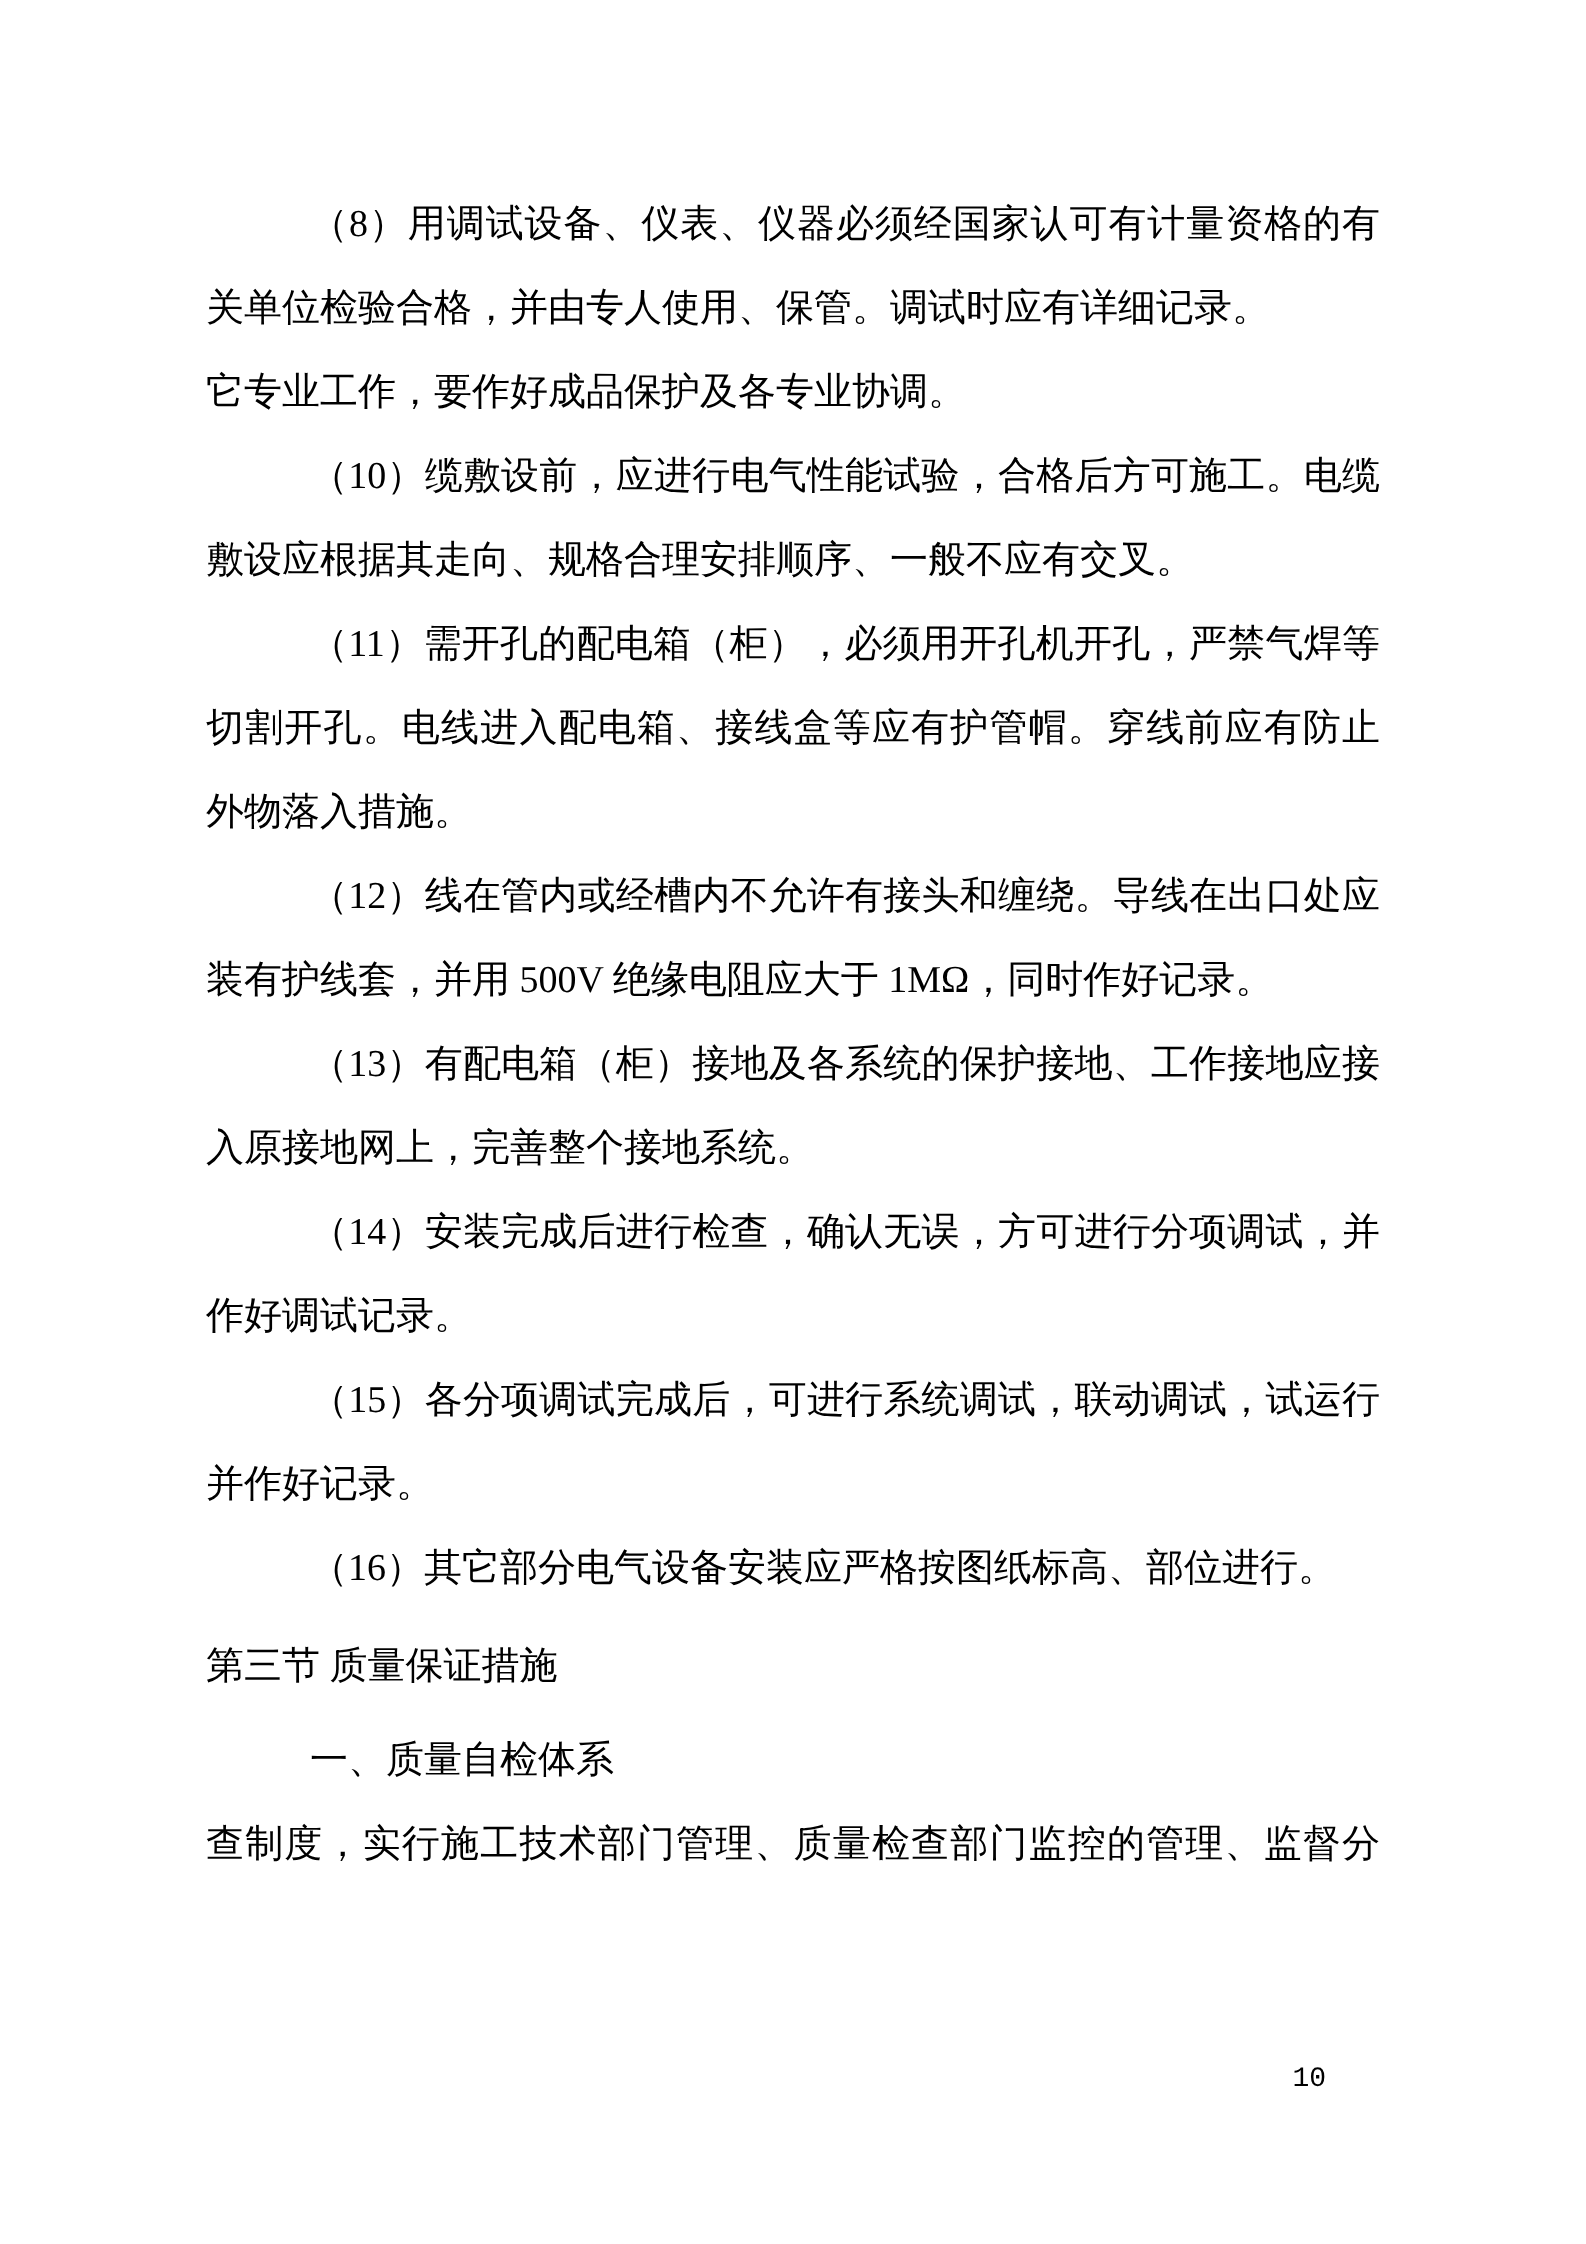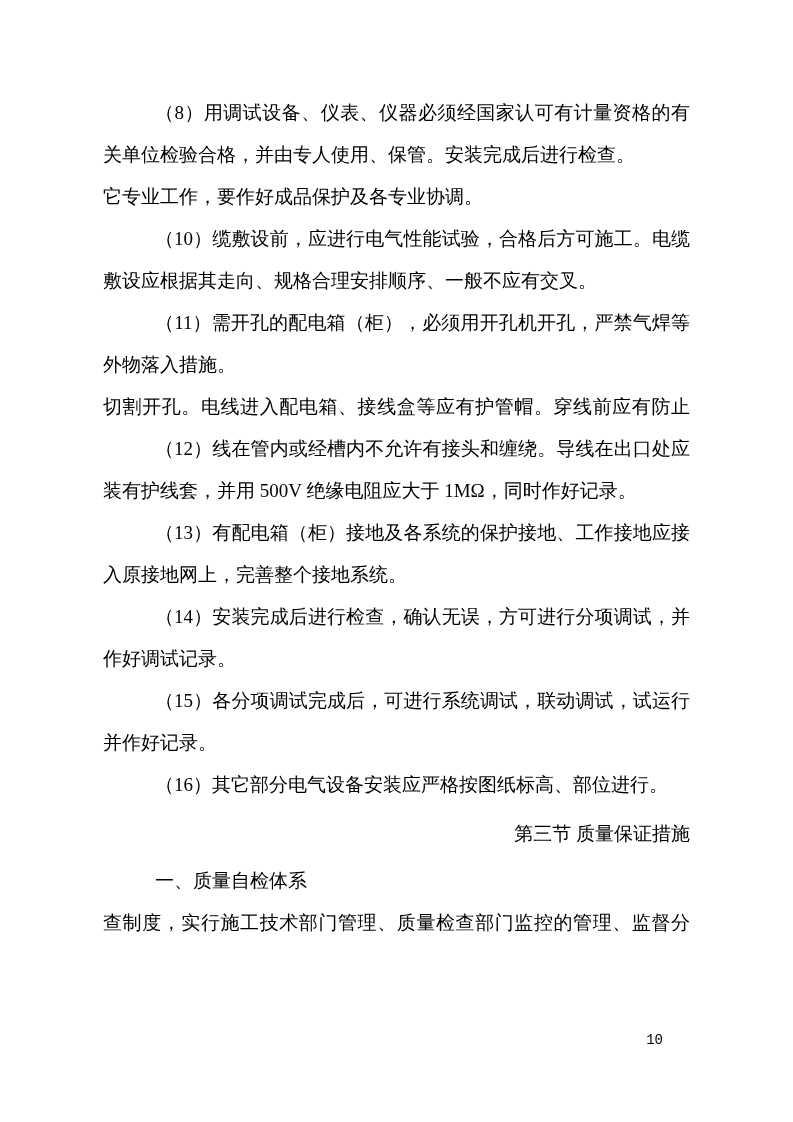--- a/index.html
+++ b/index.html
@@ -29,21 +29,21 @@
     overflow: hidden;
   }
   .just {
     text-align: justify;
     text-align-last: justify;
   }
   .indent {
     text-indent: 52px;
   }
   .heading {
-    text-align: right;
+    text-align: left;
     margin-top: 7px;
     margin-bottom: 5px;
   }
   .mt3 {
     margin-top: 3px;
   }
   .page-number {
     position: absolute;
     top: 1030px;
     right: 130px;
@@ -51,27 +51,27 @@
     line-height: 20px;
     font-family: Liberation Mono, monospace;
   }
 </style>
 </head>
 <body>
 
 <div class="page">
   <div class="content">
     <div class="line indent just">（8）用调试设备、仪表、仪器必须经国家认可有计量资格的有</div>
-    <div class="line">关单位检验合格，并由专人使用、保管。安装完成后进行检查。</div>
+    <div class="line">关单位检验合格，并由专人使用、保管。调试时应有详细记录。</div>
     <div class="line">它专业工作，要作好成品保护及各专业协调。</div>
     <div class="line indent just">（10）缆敷设前，应进行电气性能试验，合格后方可施工。电缆</div>
     <div class="line">敷设应根据其走向、规格合理安排顺序、一般不应有交叉。</div>
     <div class="line indent just">（11）需开孔的配电箱（柜），必须用开孔机开孔，严禁气焊等</div>
+    <div class="line just">切割开孔。电线进入配电箱、接线盒等应有护管帽。穿线前应有防止</div>
     <div class="line">外物落入措施。</div>
-    <div class="line just">切割开孔。电线进入配电箱、接线盒等应有护管帽。穿线前应有防止</div>
     <div class="line indent just">（12）线在管内或经槽内不允许有接头和缠绕。导线在出口处应</div>
     <div class="line">装有护线套，并用 500V 绝缘电阻应大于 1MΩ，同时作好记录。</div>
     <div class="line indent just">（13）有配电箱（柜）接地及各系统的保护接地、工作接地应接</div>
     <div class="line">入原接地网上，完善整个接地系统。</div>
     <div class="line indent just">（14）安装完成后进行检查，确认无误，方可进行分项调试，并</div>
     <div class="line">作好调试记录。</div>
     <div class="line indent just">（15）各分项调试完成后，可进行系统调试，联动调试，试运行</div>
     <div class="line">并作好记录。</div>
     <div class="line indent">（16）其它部分电气设备安装应严格按图纸标高、部位进行。</div>
     <div class="line heading">第三节 质量保证措施</div>

